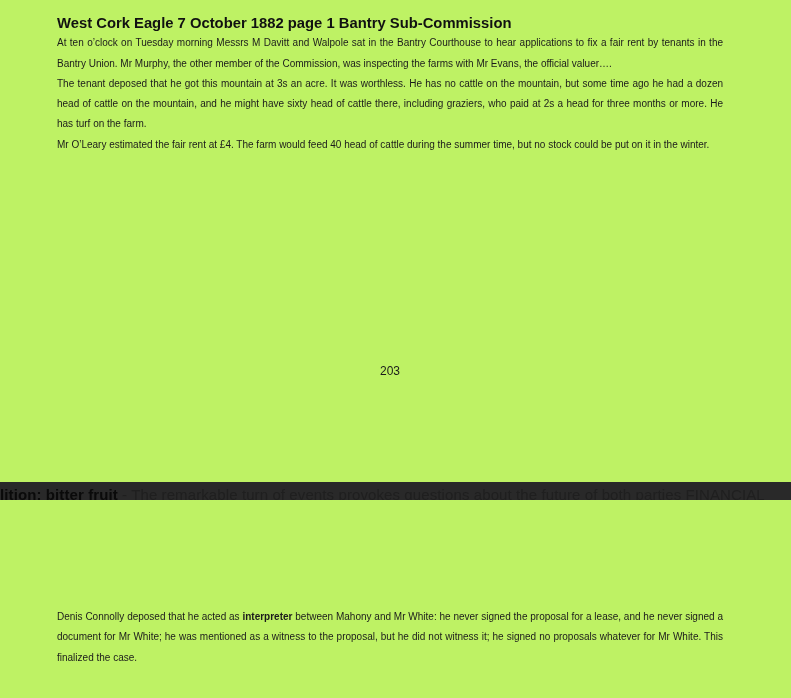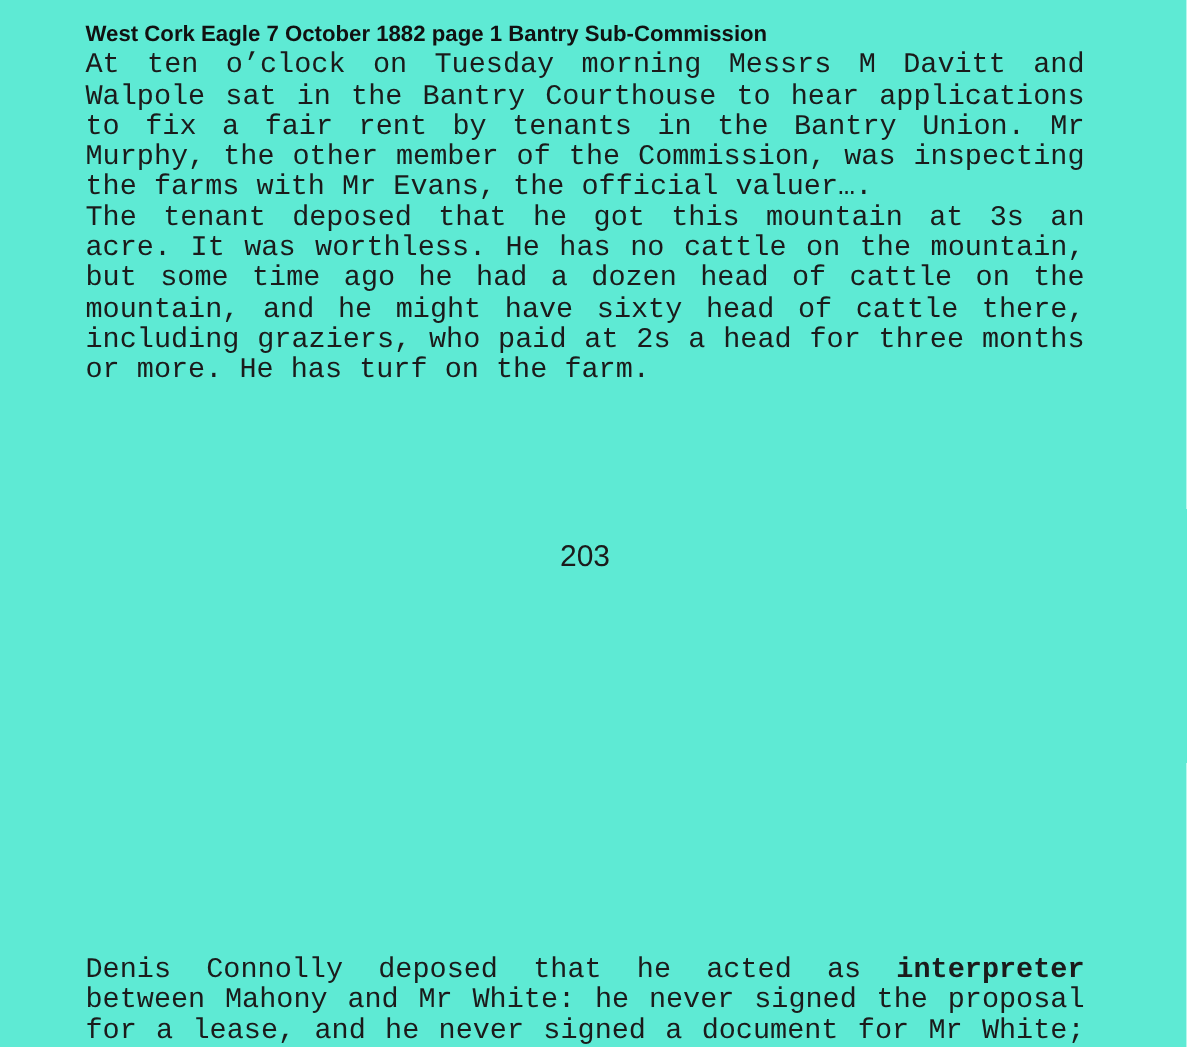--- a/index.html
+++ b/index.html
@@ -4,55 +4,54 @@
 <style>
   html, body {
     margin: 0;
     padding: 0;
     background: #ffffff;
   }
   #page {
     position: relative;
     width: 791px;
     height: 698px;
-    background: #5eead4;
+    background: #bef264;
     overflow: hidden;
     font-family: "Liberation Sans", sans-serif;
     color: #1b1b1b;
   }
   .text-block {
     position: absolute;
     left: 57px;
     width: 666px;
   }
   #top-block { top: 13px; }
-  #bottom-block { top: 636px; }
+  #bottom-block { top: 607px; }
   .para {
     margin: 0;
-    font-size: 19px;
+    font-size: 10px;
     line-height: 20.3px;
     text-align: justify;
     text-align-last: left;
     color: #1b1b1b;
-    font-family: Liberation Mono, monospace;
   }
   .doc-title {
     margin: 0;
     font-size: 14.8px;
     line-height: 20.3px;
     font-weight: bold;
     color: #111111;
   }
   #page-number {
     position: absolute;
     top: 361px;
     left: 57px;
     width: 666px;
     text-align: center;
-    font-size: 20px;
+    font-size: 12px;
     line-height: 20px;
     color: #1b1b1b;
   }
   #headline-bar {
     position: absolute;
     top: 482px;
     left: 0;
     width: 791px;
     height: 18px;
     overflow: hidden;
@@ -70,22 +69,26 @@
 </style>
 </head>
 <body>
 
 <div id="page">
 
   <div id="top-block" class="text-block">
     <p class="doc-title">West Cork Eagle 7 October 1882 page 1 Bantry Sub-Commission</p>
     <p class="para">At ten o’clock on Tuesday morning Messrs M Davitt and Walpole sat in the Bantry Courthouse to hear applications to fix a fair rent by tenants in the Bantry Union. Mr Murphy, the other member of the Commission, was inspecting the farms with Mr Evans, the official valuer….</p>
     <p class="para">The tenant deposed that he got this mountain at 3s an acre. It was worthless. He has no cattle on the mountain, but some time ago he had a dozen head of cattle on the mountain, and he might have sixty head of cattle there, including graziers, who paid at 2s a head for three months or more. He has turf on the farm.</p>
+    <p class="para">Mr O’Leary estimated the fair rent at £4. The farm would feed 40 head of cattle during the summer time, but no stock could be put on it in the winter.</p>
   </div>
 
   <div id="page-number">203</div>
 
+  <div id="headline-bar" style="background: rgb(41, 41, 41);">
+    <span class="bar-inner"><span class="bar-bold" style="color: rgb(10, 10, 10);">lition: bitter fruit</span><span class="bar-regular" style="color: rgb(31, 31, 31);"> - The remarkable turn of events provokes questions about the future of both parties FINANCIAL</span></span>
+  </div>
 
   <div id="bottom-block" class="text-block">
     <p class="para"><span>Denis Connolly deposed that he acted as </span><span class="bold-inline">interpreter</span><span> between Mahony and Mr White: he never signed the proposal for a lease, and he never signed a document for Mr White; he was mentioned as a witness to the proposal, but he did not witness it; he signed no proposals whatever for Mr White. This finalized the case.</span></p>
   </div>
 
 </div>
 
 </body></html>

